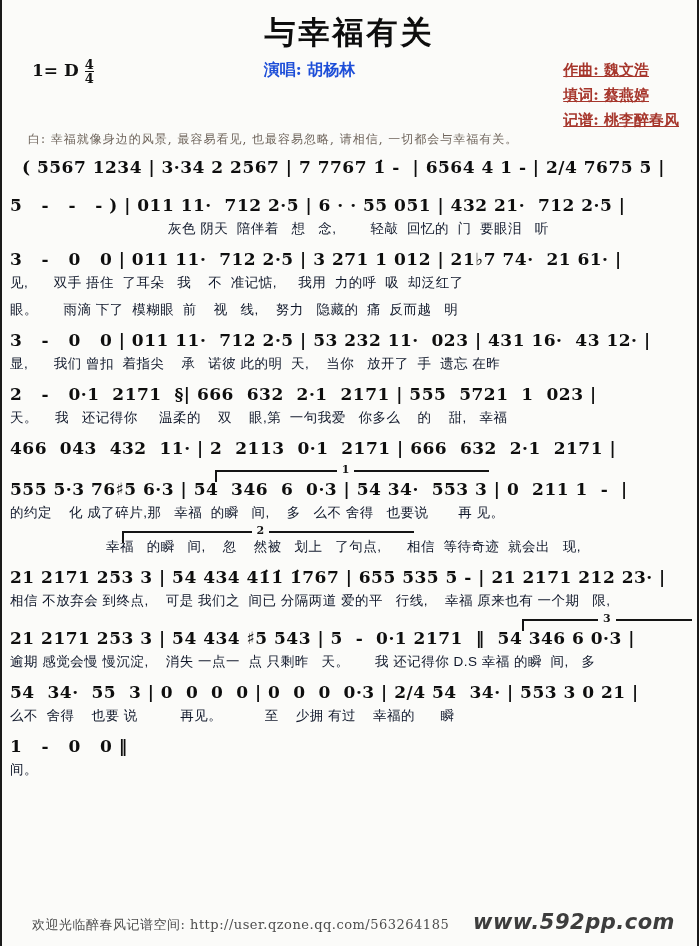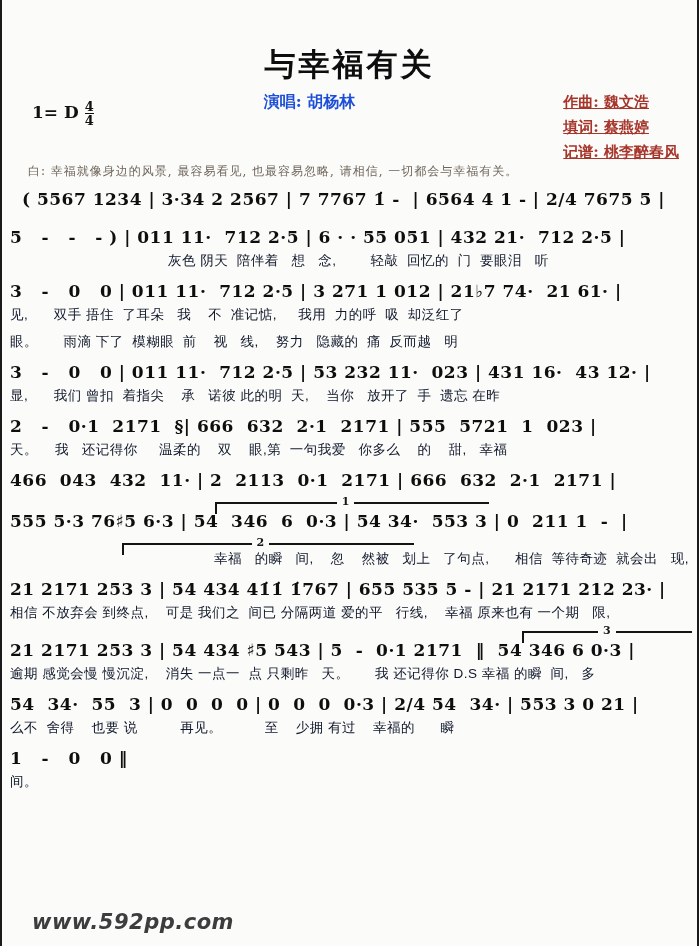--- a/index.html
+++ b/index.html
@@ -7,28 +7,28 @@
     width:699px;height:946px;
     background:#fbfbf9;
     font-family:"Liberation Sans", sans-serif;
     color:#161616;
     overflow:hidden;
     position:relative;
     border-left:2px solid #1a1a1a;
     border-right:2px solid #1a1a1a;
     box-sizing:border-box;
   }
-  .header{position:relative;height:150px;margin-top:32px;}
+  .header{position:relative;height:150px;}
   .title{
     text-align:center;padding-top:12px;
     font-size:31px;font-weight:900;letter-spacing:3px;
     font-family:"Liberation Sans", sans-serif;color:#0d0d0d;
   }
   .keysig{
-    position:absolute;left:30px;top:68px;
+    position:absolute;left:30px;top:58px;
     font-size:17px;font-weight:700;color:#111;
     font-family:"DejaVu Serif", serif;
   }
   .frac{display:inline-block;vertical-align:middle;text-align:center;margin-left:6px;line-height:1;}
   .frac .num{display:block;font-size:13px;font-weight:700;}
   .frac .den{display:block;font-size:13px;font-weight:700;border-top:1px solid #111;}
   .singer{
     position:absolute;left:0;right:80px;top:60px;text-align:center;
     font-size:16px;color:#1d4ed8;font-family:"DejaVu Serif", serif;font-weight:600;
   }
@@ -49,21 +49,21 @@
     font-weight:700;font-size:17px;line-height:27px;
     white-space:pre;letter-spacing:0.5px;color:#0e0e0e;
   }
   .ly{
     font-size:13.5px;line-height:20px;min-height:20px;
     white-space:pre;color:#0f172a;letter-spacing:0.5px;
   }
   .ly:empty{min-height:4px;}
   .sys1 .n{padding-left:12px;}
   .sys2 .ly{padding-left:158px;}
-  .sys9 .ly{padding-left:96px;text-align:right;}
+  .sys9 .ly{padding-left:96px;}
   .pre-label{font-size:12px;font-weight:400;letter-spacing:0;color:#222;}
   .volta{
     position:absolute;top:-6px;height:10px;
     border-top:2px solid #141414;border-left:2px solid #141414;
   }
   .volta span{
     position:absolute;top:-9px;left:44%;
     background:#fbfbf9;padding:0 5px;
     font-size:11px;font-weight:700;font-family:"DejaVu Serif", serif;
   }
@@ -127,20 +127,21 @@
     <div class="ly">天。    我   还记得你     温柔的    双    眼,第  一句我爱   你多么    的    甜,   幸福</div>
   </div>
   <div class="sys sys7">
     <div class="n">466  043  432  11· | 2  2113  0·1  2171 | 666  632  2·1  2171 |</div>
   </div>
   <div class="sys sys8 has-volta">
     <div class="volta v1">
         <span>1</span>
       </div>
     <div class="n">555 5·3 76♯5 6·3 | 54  346  6  0·3 | 54 34·  553 3 | 0  211 1  -  |</div>
+    <div class="ly">的约定    化 成了碎片,那   幸福  的瞬   间,    多   么不 舍得   也要说       再 见。</div>
   </div>
   <div class="sys sys9 has-volta">
     <div class="volta v2">
         <span>2</span>
       </div>
     <div class="ly">幸福   的瞬   间,    忽    然被   划上   了句点,      相信  等待奇迹  就会出   现,</div>
   </div>
   <div class="sys sys10">
     <div class="n">21 2171 253 3 | 54 434 41̇1̇ 1̇767 | 655 535 5 - | 21 2171 212 23· |</div>
     <div class="ly">相信 不放弃会 到终点,    可是 我们之  间已 分隔两道 爱的平   行线,    幸福 原来也有 一个期   限,</div>
@@ -156,14 +157,15 @@
     <div class="n">54  34·  55  3 | 0  0  0  0 | 0  0  0  0·3 | 2/4 54  34· | 553 3 0 21 |</div>
     <div class="ly">么不  舍得    也要 说          再见。          至    少拥 有过    幸福的      瞬</div>
   </div>
   <div class="sys sys13">
     <div class="n">1   -   0   0 ‖</div>
     <div class="ly">间。</div>
   </div>
 </div>
 
 <div class="footer">
+  <a class="footer-left">欢迎光临醉春风记谱空间: http://user.qzone.qq.com/563264185</a>
   <span class="watermark">www.592pp.com</span>
 </div>
 
 </body></html>

